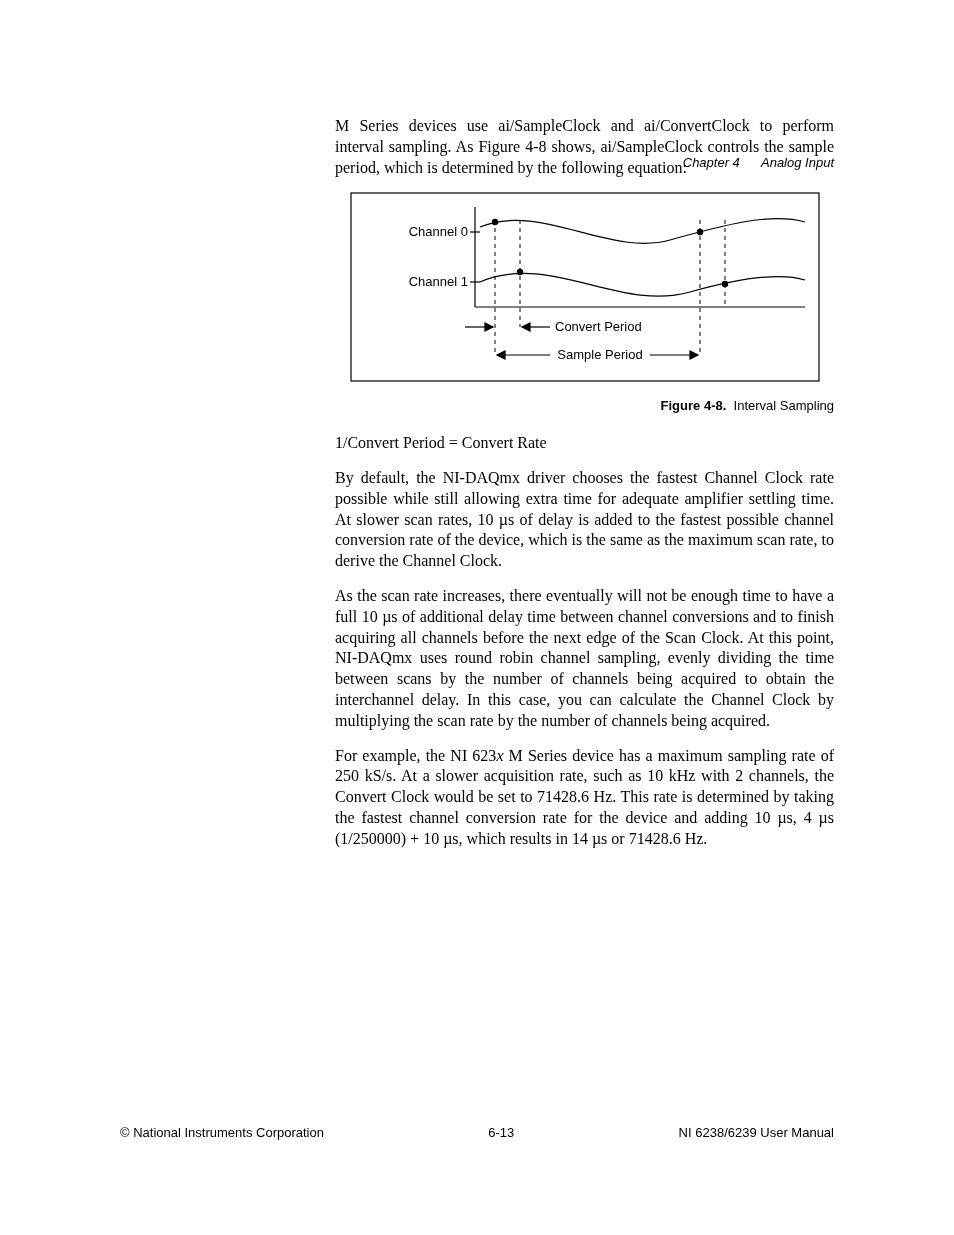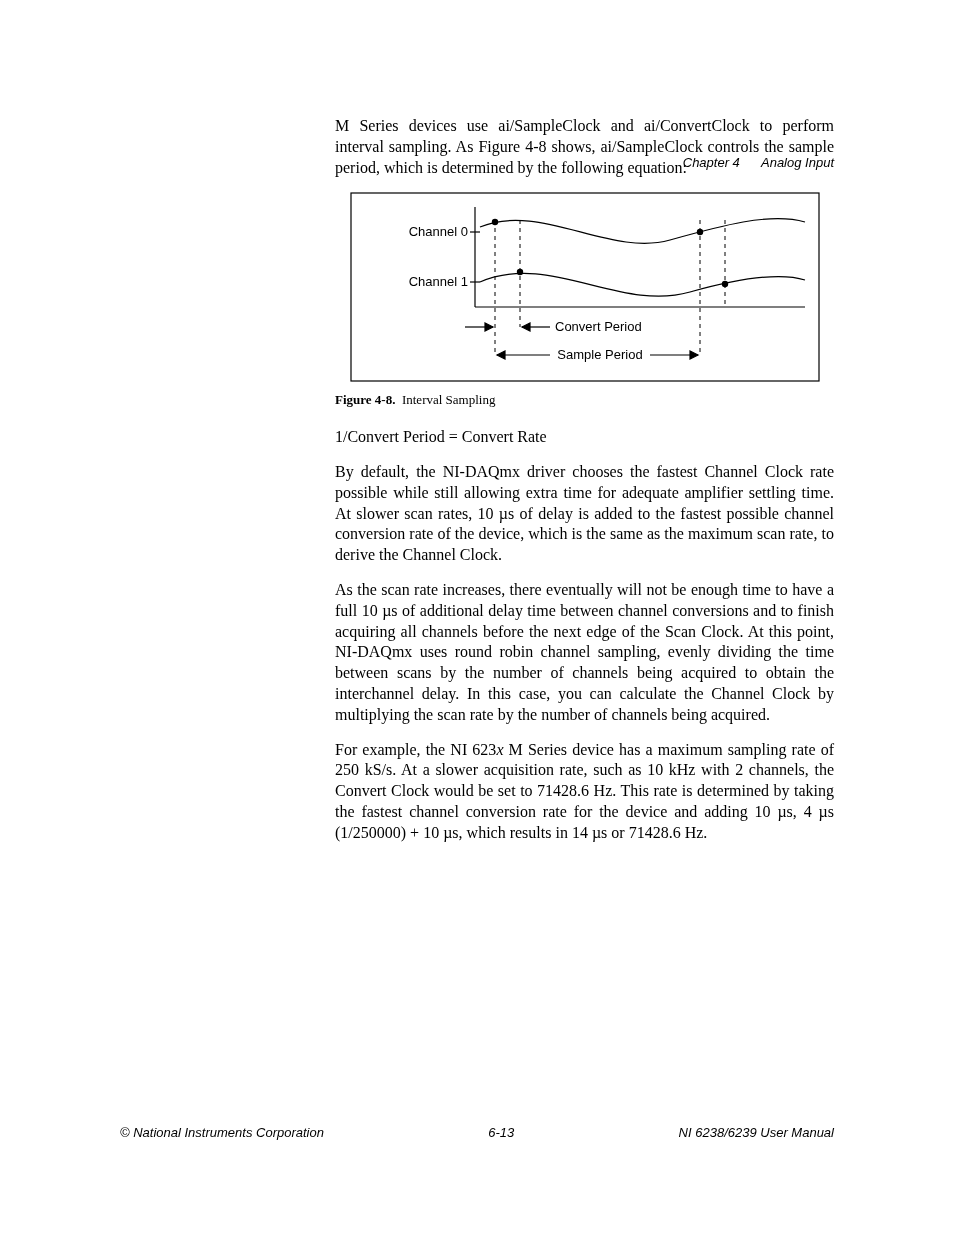--- a/index.html
+++ b/index.html
@@ -28,34 +28,33 @@
   .body {
     margin-left: 215px;
     margin-top: 55px;
     font-size: 16px;
     line-height: 1.3;
     text-align: justify;
   }
   .body p { margin: 0 0 14px 0; }
   .eq { margin: 6px 0 18px 0; }
   .fig-caption {
-    text-align: left;
-    font-family: Liberation Serif, serif;
+    text-align: right;
+    font-family: Liberation Sans, sans-serif;
     font-size: 13px;
-    margin: 10px 0 18px 0;
+    margin: 16px 0 18px 0;
   }
   .fig-caption b { font-weight: bold; }
   .italic { font-style: italic; }
   .footer {
     position: absolute;
     bottom: 95px;
     left: 120px;
     right: 120px;
     font-family: Arial, Helvetica, sans-serif;
-    font-style: italic;
     font-size: 13px;
     display: flex;
     justify-content: space-between;
   }
   .figure {
     margin: 0 0 6px 0;
     text-align: left;
     text-decoration: underline;
   }
   .figure svg { display: block; margin: 0 auto; }

